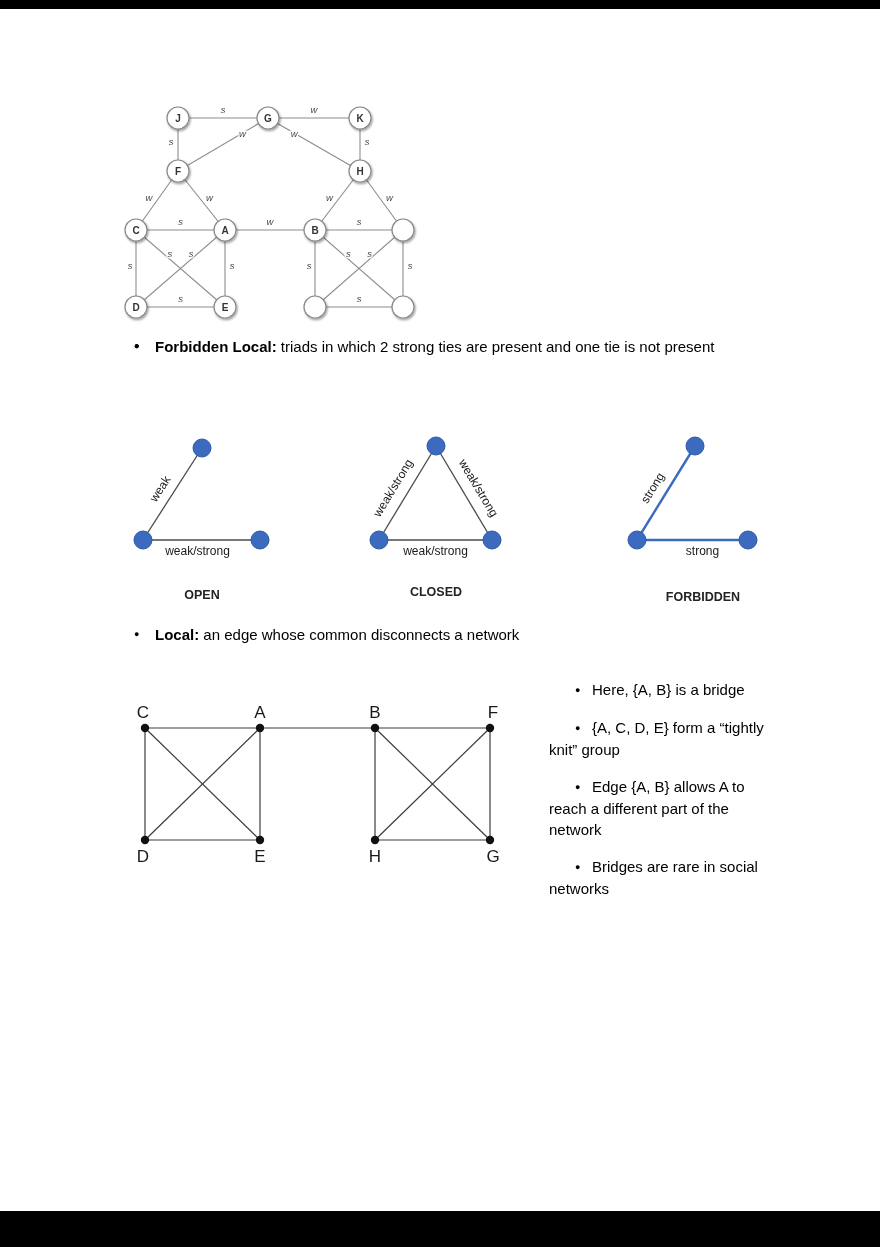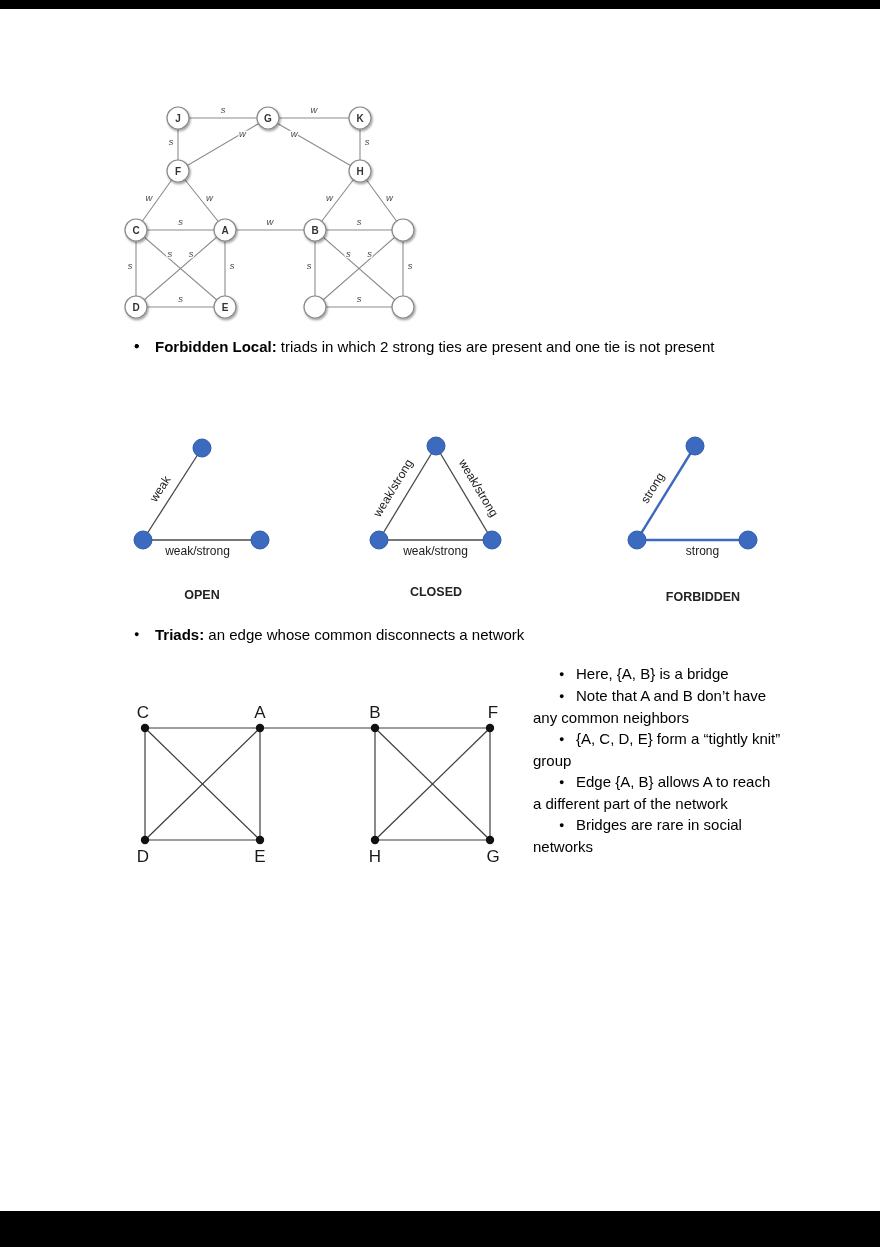--- a/index.html
+++ b/index.html
@@ -11,21 +11,21 @@
   svg{position:absolute;overflow:visible;}
   #ties-graph-svg{left:90px;top:90px;}
   #triads-svg{left:100px;top:425px;}
   #bridge-svg{left:110px;top:685px;}
   ul.bullet-list{position:absolute;list-style:none;margin:0;padding:0;font-size:15px;line-height:21px;color:#000;}
   #notes-list{left:133px;top:336px;width:630px;}
   #bridge-def-list{left:133px;top:624px;width:630px;}
   ul.bullet-list li{position:relative;padding-left:22px;margin:0;}
   .bullet-marker{position:absolute;left:1px;top:0;font-size:9px;line-height:21px;color:#000;}
   #side-bullets{position:absolute;left:533px;top:663px;width:248px;font-size:15px;line-height:21px;color:#000;}
-  .side-bullet{text-indent:26px;margin:0;}
+  .side-bullet{text-indent:26px;margin:16px;}
   .bullet-marker-inline{display:inline-block;width:17px;font-size:9px;text-indent:0;vertical-align:2px;color:#000;}
   text{font-family:"Liberation Sans",sans-serif;}
 </style>
 </head>
 <body>
 
 <div id="page">
   <div id="top-letterbox" class="letterbox"></div>
 
   <svg id="ties-graph-svg" width="350" height="250" viewBox="90 90 350 250">
@@ -134,21 +134,21 @@
       <text x="656" y="490" font-size="12" text-anchor="middle" fill="#1a1a1a" paint-order="stroke" stroke="#ffffff" stroke-width="3" transform="rotate(-58.3 656 490)">strong</text>
       <line x1="637" y1="540" x2="748" y2="540" stroke="#3b6abf" stroke-width="2.4"></line>
       <text x="702.5" y="555" font-size="12" text-anchor="middle" fill="#1a1a1a" paint-order="stroke" stroke="#ffffff" stroke-width="3">strong</text>
       <circle cx="695" cy="446" r="9" fill="#3b6abf" stroke="#2d5aa8" stroke-width="1"></circle>
       <circle cx="637" cy="540" r="9" fill="#3b6abf" stroke="#2d5aa8" stroke-width="1"></circle>
       <circle cx="748" cy="540" r="9" fill="#3b6abf" stroke="#2d5aa8" stroke-width="1"></circle>
       <text x="703" y="601" font-size="12.5" font-weight="bold" text-anchor="middle" fill="#232323">FORBIDDEN</text>
     </svg>
 
   <ul id="bridge-def-list" class="bullet-list">
-      <li><span class="bullet-marker">●</span><b>Triads:</b><span> an edge whose common disconnects a network</span></li>
+      <li><span class="bullet-marker">●</span><b>Local:</b><span> an edge whose common disconnects a network</span></li>
     </ul>
 
   <svg id="bridge-svg" width="420" height="200" viewBox="110 685 420 200">
       <line x1="145" y1="728" x2="260" y2="728" stroke="#3c3c3c" stroke-width="1.2"></line>
       <line x1="145" y1="728" x2="145" y2="840" stroke="#3c3c3c" stroke-width="1.2"></line>
       <line x1="145" y1="728" x2="260" y2="840" stroke="#3c3c3c" stroke-width="1.2"></line>
       <line x1="260" y1="728" x2="145" y2="840" stroke="#3c3c3c" stroke-width="1.2"></line>
       <line x1="260" y1="728" x2="260" y2="840" stroke="#3c3c3c" stroke-width="1.2"></line>
       <line x1="145" y1="840" x2="260" y2="840" stroke="#3c3c3c" stroke-width="1.2"></line>
       <line x1="260" y1="728" x2="375" y2="728" stroke="#3c3c3c" stroke-width="1.2"></line>
@@ -171,20 +171,19 @@
       <circle cx="260" cy="840" r="4.2" fill="#111111"></circle>
       <text x="260" y="862" font-size="17" text-anchor="middle" fill="#1a1a1a">E</text>
       <circle cx="375" cy="840" r="4.2" fill="#111111"></circle>
       <text x="375" y="862" font-size="17" text-anchor="middle" fill="#1a1a1a">H</text>
       <circle cx="490" cy="840" r="4.2" fill="#111111"></circle>
       <text x="493" y="862" font-size="17" text-anchor="middle" fill="#1a1a1a">G</text>
     </svg>
 
   <div id="side-bullets">
       <div class="side-bullet"><span class="bullet-marker-inline">●</span><span>Here, {A, B} is a bridge</span></div>
-      <div class="side-bullet"><span class="bullet-marker-inline">●</span><span>Note that A and B don’t have any common neighbors</span></div>
       <div class="side-bullet"><span class="bullet-marker-inline">●</span><span>{A, C, D, E} form a “tightly knit” group</span></div>
       <div class="side-bullet"><span class="bullet-marker-inline">●</span><span>Edge {A, B} allows A to reach a different part of the network</span></div>
       <div class="side-bullet"><span class="bullet-marker-inline">●</span><span>Bridges are rare in social networks</span></div>
     </div>
 
   <div id="bottom-letterbox" class="letterbox"></div>
 </div>
 
 </body></html>

